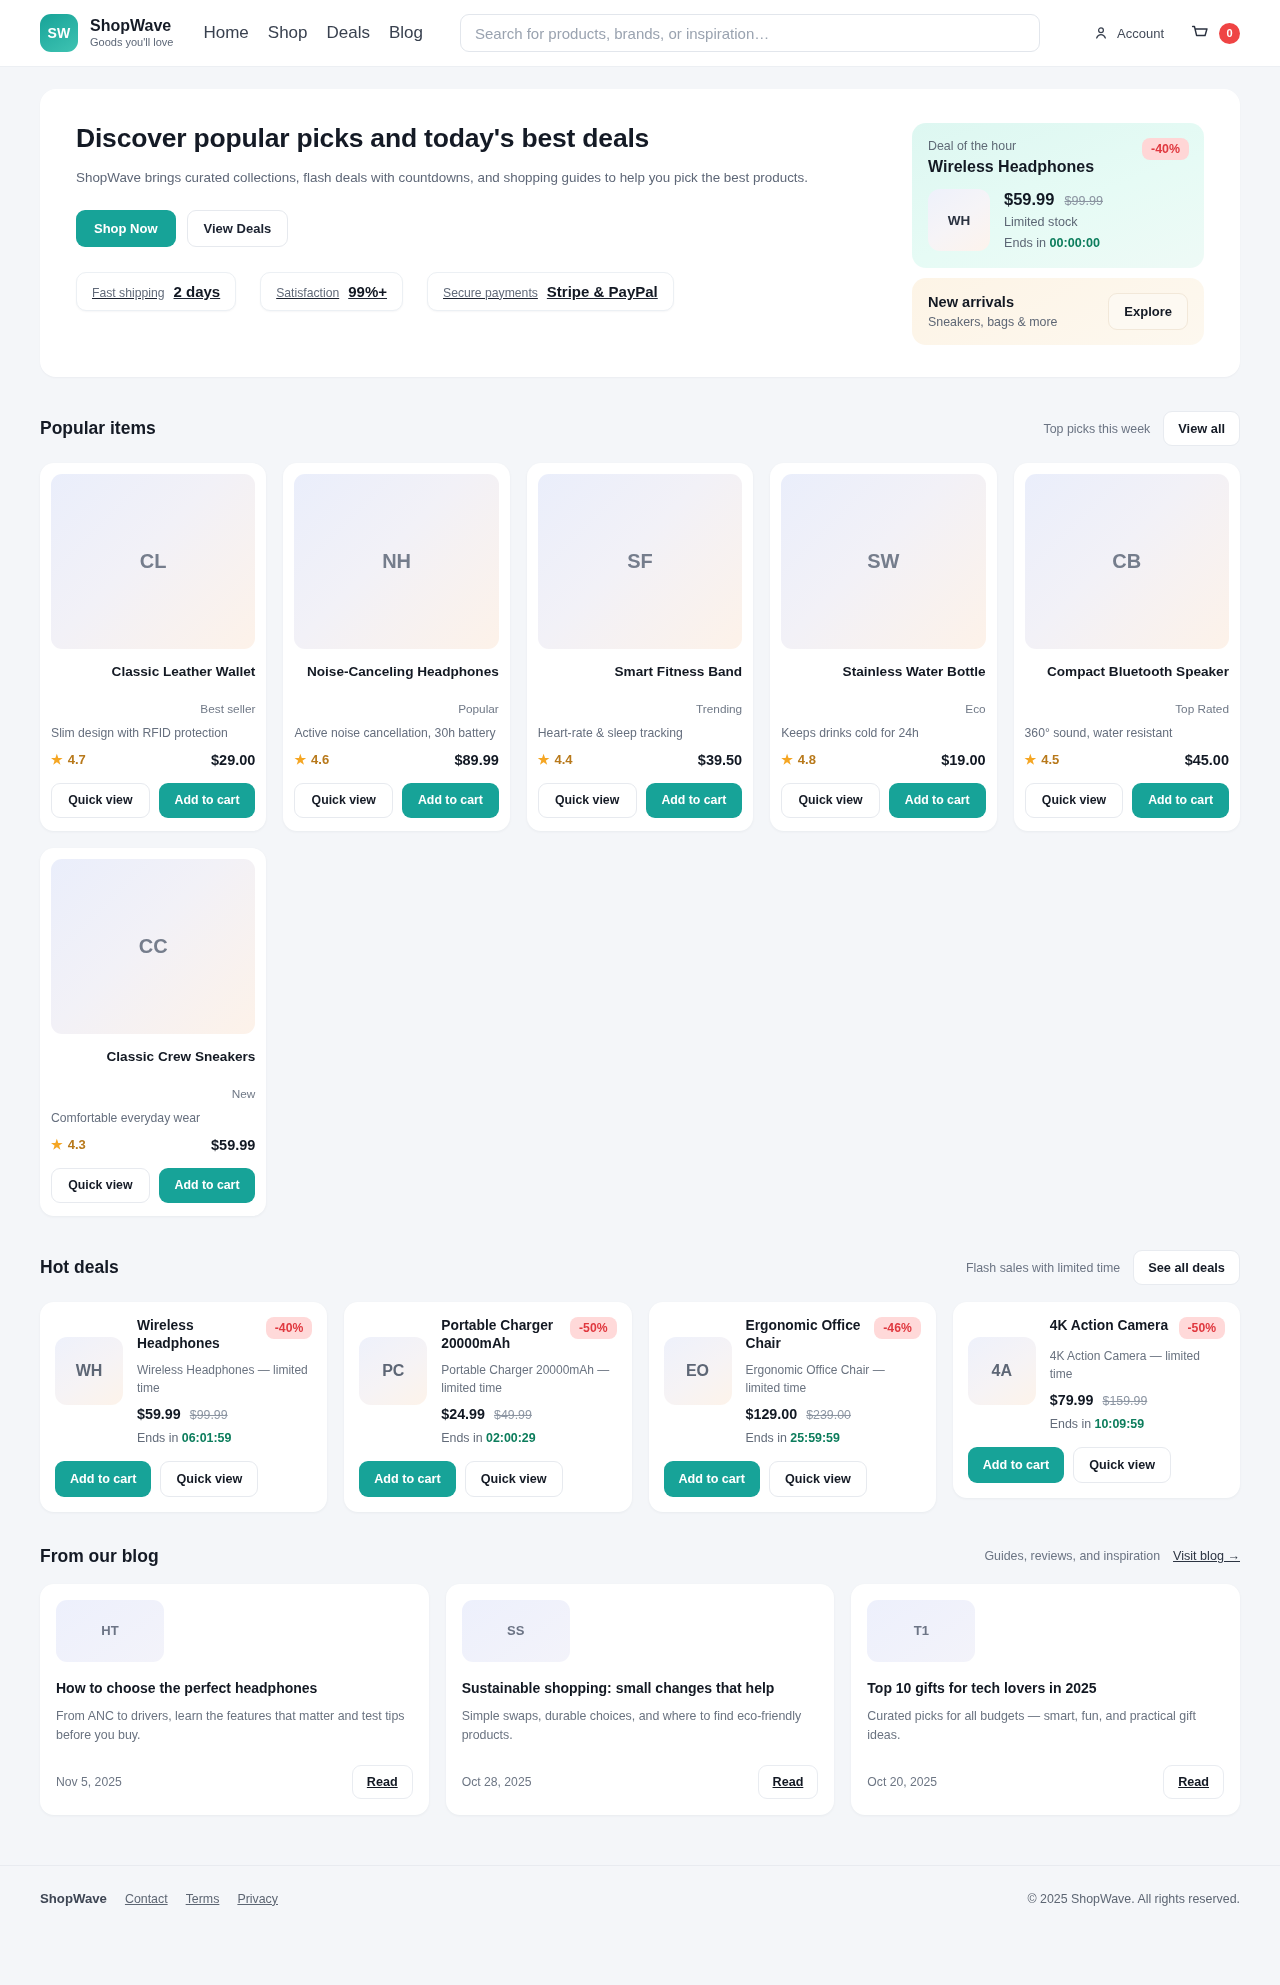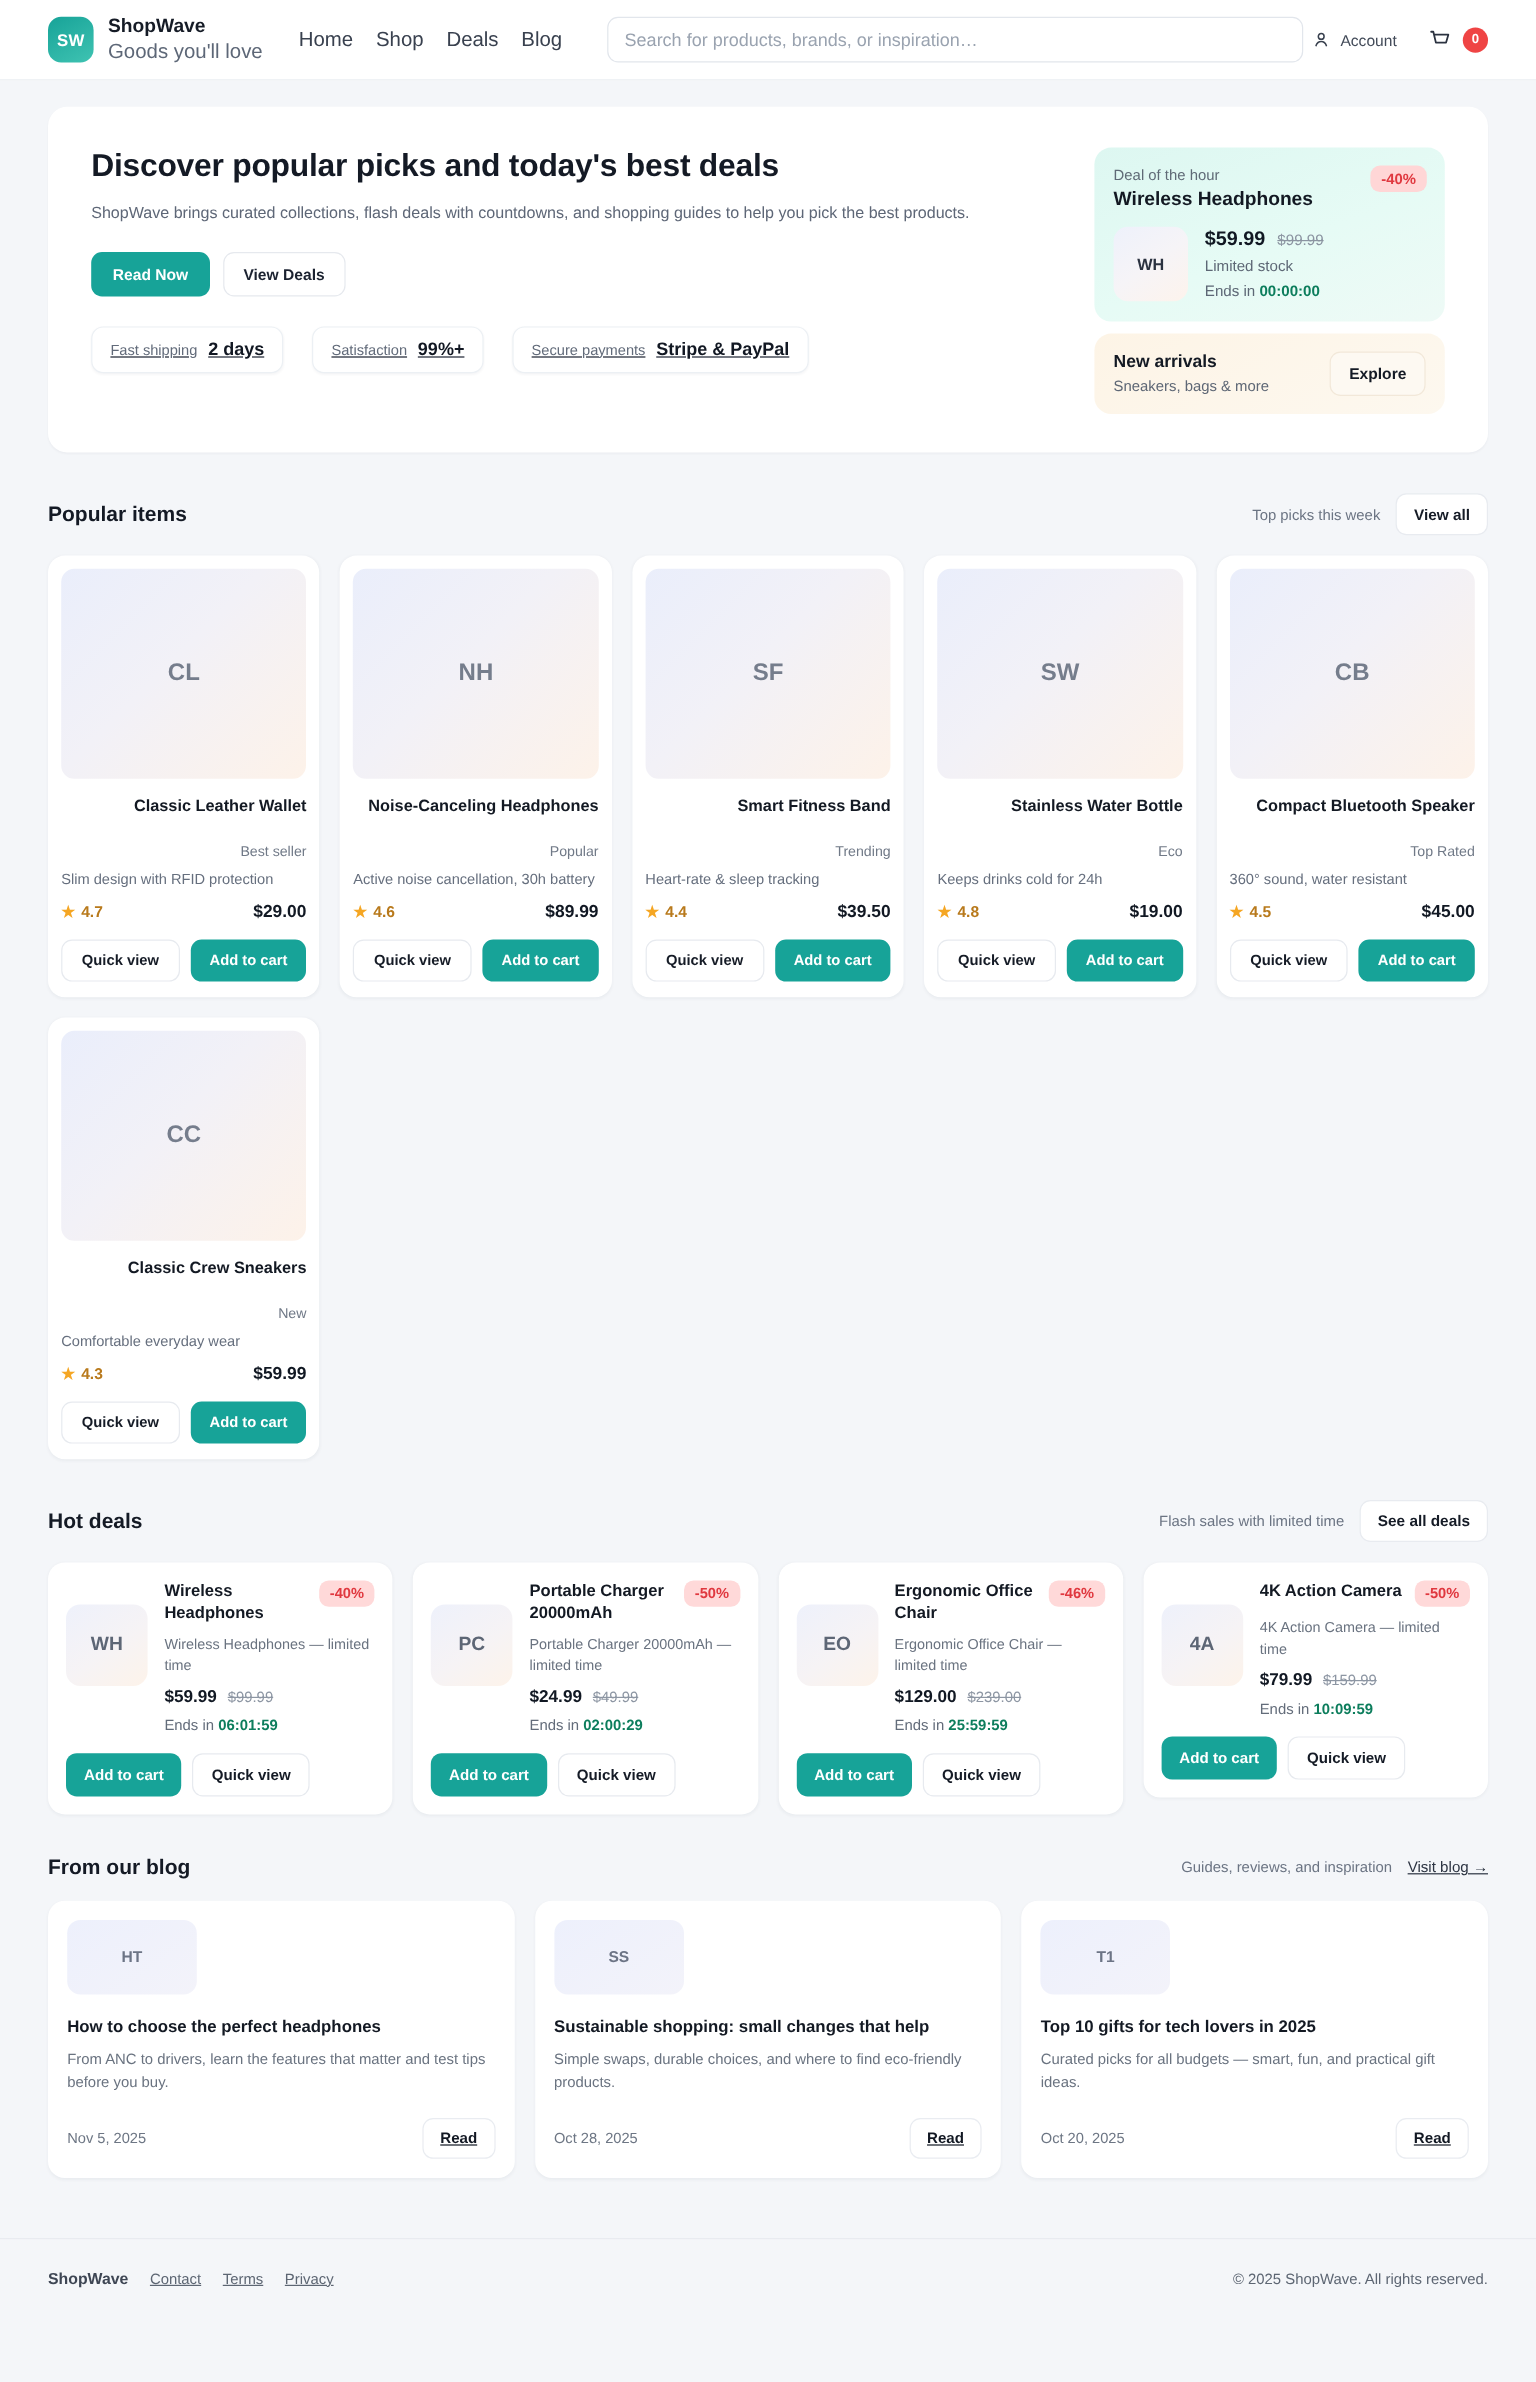--- a/index.html
+++ b/index.html
@@ -25,21 +25,21 @@
   .brand-block { display: flex; align-items: center; gap: 12px; }
   .logo-badge {
     width: 38px; height: 38px; border-radius: 11px;
     background: linear-gradient(150deg, #17a398 0%, #3fc3b2 100%);
     color: #fff; font-weight: bold; font-size: 14px;
     display: flex; align-items: center; justify-content: center;
     letter-spacing: .3px;
   }
   .brand-text { line-height: 1.15; }
   .brand-name { font-size: 16px; font-weight: bold; color: #151b26; }
-  .brand-tag { font-size: 17px; color: #5d6777; margin-top: 1px; }
+  .brand-tag { font-size: 11px; color: #5d6777; margin-top: 1px; }
   .main-nav { display: flex; gap: 19px; margin-left: 30px; }
   .nav-link { font-size: 17px; color: #39414f; text-decoration: none; white-space: nowrap; }
   .search-wrap { margin-left: 37px; flex: 0 0 580px; }
   .search-input {
     width: 580px; height: 38px; border: 1px solid #e2e6ec; border-radius: 9px;
     padding: 0 14px; font-size: 15px; color: #2a3140;
     font-family: "Liberation Sans", sans-serif; background: #fff;
     outline: none;
   }
   .search-input::placeholder { color: #9aa3b0; }
@@ -297,21 +297,21 @@
   </div>
 </header>
 
 <div class="page">
 
   <section class="hero">
     <div class="hero-left">
       <h1 class="hero-title">Discover popular picks and today's best deals</h1>
       <p class="hero-sub">ShopWave brings curated collections, flash deals with countdowns, and shopping guides to help you pick the best products.</p>
       <div class="hero-btns">
-        <button class="btn-primary">Read Now</button>
+        <button class="btn-primary">Shop Now</button>
         <button class="btn-ghost">View Deals</button>
       </div>
       <div class="hero-stats">
         <div class="stat-chip">
           <span class="stat-label">Fast shipping</span>
           <span class="stat-value">2 days</span>
         </div>
         <div class="stat-chip">
           <span class="stat-label">Satisfaction</span>
           <span class="stat-value">99%+</span>

